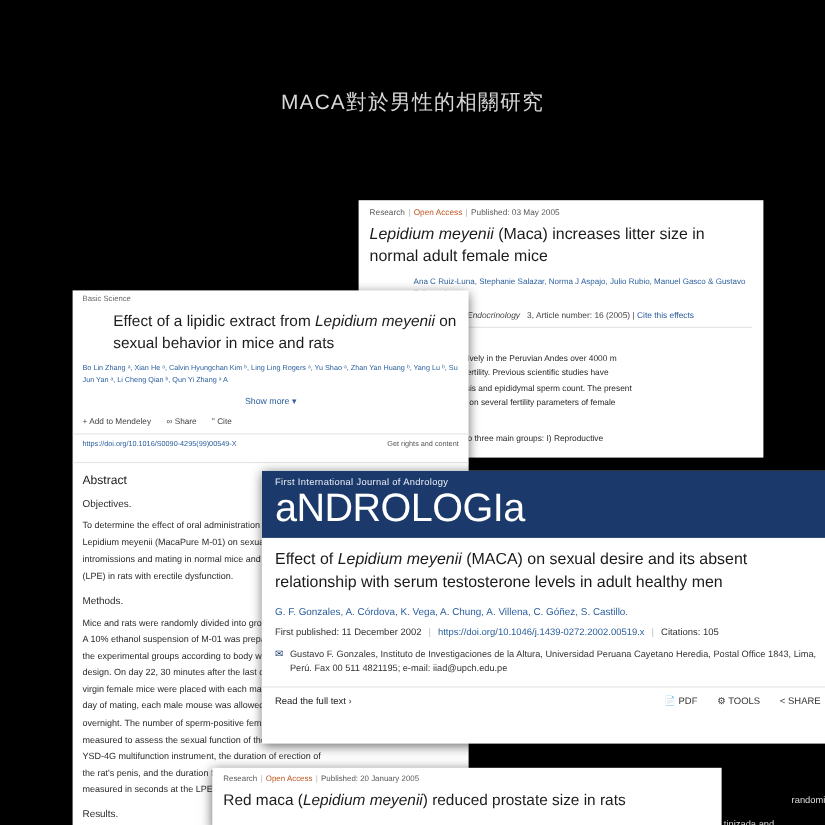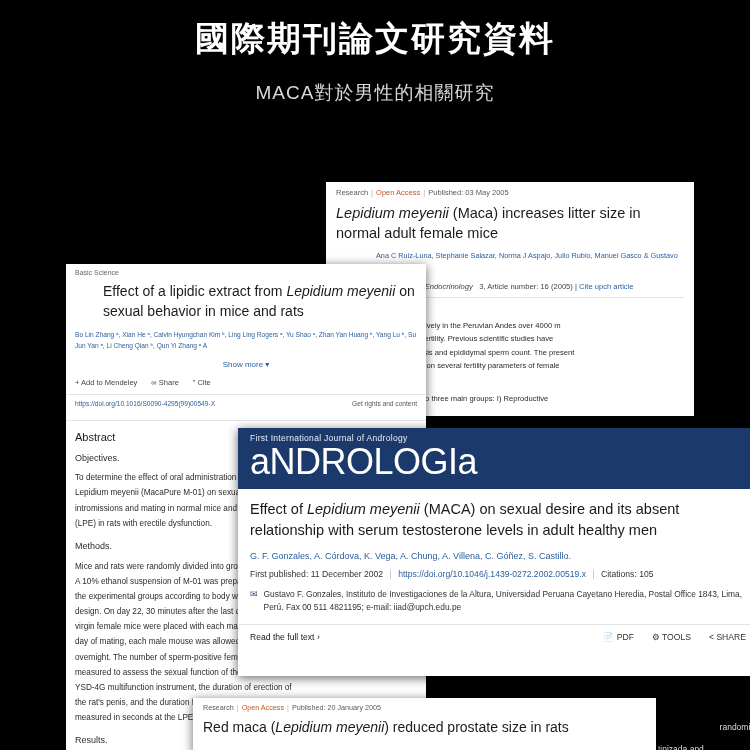--- a/index.html
+++ b/index.html
@@ -275,38 +275,37 @@
   #bg-right-1 { left: 698px; top: 720px; width: 90px; text-align: center; }
   #bg-right-2 { left: 658px; top: 742px; width: 90px; }
 
   .ic { display: inline-block; }
 </style>
 </head>
 <body>
 
 <div class="stage">
 
-  <div class="main-title">國際期刊論文研究資料</div>
   <div class="sub-title">MACA對於男性的相關研究</div>
 
   <div class="bg-text" id="bg-right-1">randomized,</div>
   <div class="bg-text" id="bg-right-2">tinizada and</div>
 
   <div class="card" id="card-litter">
     <div class="meta-line">
       <span>Research</span><span class="sep">|</span><span class="orange">Open Access</span><span class="sep">|</span><span>Published: 03 May 2005</span>
     </div>
     <div class="title"><i>Lepidium meyenii</i><span> (Maca) increases litter size in normal adult female mice</span></div>
     <div class="authors">Ana C Ruiz-Luna, Stephanie Salazar, Norma J Aspajo, Julio Rubio, Manuel Gasco &amp; Gustavo F Gonzales</div>
     <div class="journal">
       <i>Reproductive Biology and Endocrinology</i>
       <span class="sep">&nbsp;</span>
       <span>3, Article number: 16 (2005)</span>
       <span class="sep">|</span>
-      <span class="lnk">Cite upch article</span>
+      <span class="lnk">Cite this effects</span>
     </div>
     <div class="rule"></div>
     <div class="metrics">Metrics</div>
     <div class="abstract-body">
       <div>rys as Maca, grows exclusively in the Peruvian Andes over 4000 m</div>
       <div>d traditionally to increase fertility. Previous scientific studies have</div>
       <div>t increases spermatogenesis and epididymal sperm count. The present</div>
       <div>stigate the effects of Maca on several fertility parameters of female</div>
       <div>e.</div>
       <div style="height:7px"></div>

